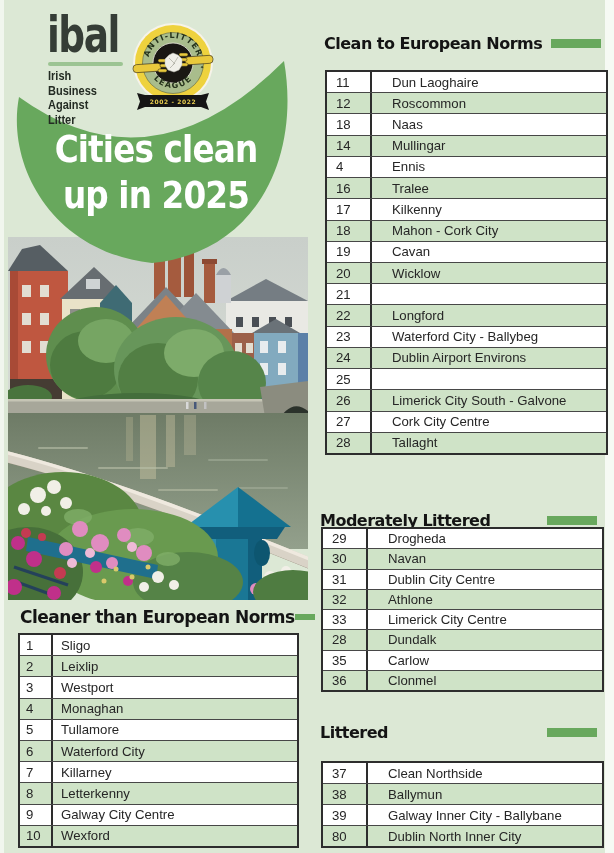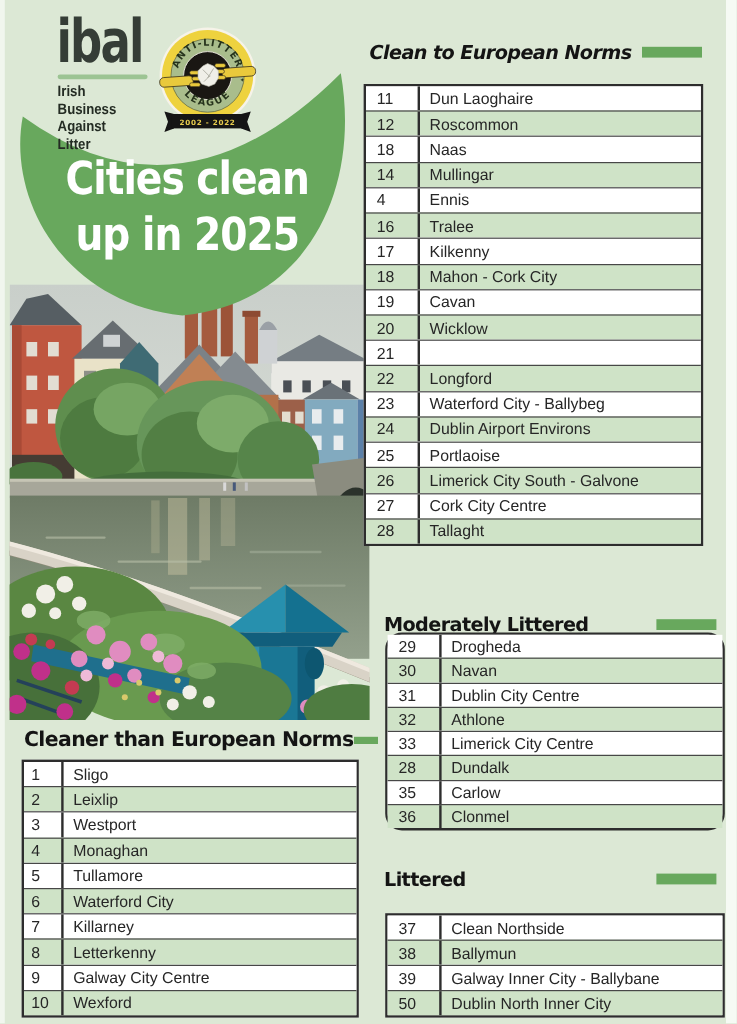--- a/index.html
+++ b/index.html
@@ -26,38 +26,38 @@
     font-family:"DejaVu Sans",sans-serif;font-weight:bold;font-size:38px;
     line-height:46px;letter-spacing:-1px;transform:scaleX(.86);transform-origin:center top;}
   
   .sec-head{display:flex;align-items:center;justify-content:space-between;z-index:3;}
   .sec-head h2{margin:0;font-family:"DejaVu Sans",sans-serif;font-weight:bold;
     color:#141414;letter-spacing:-.5px;white-space:nowrap;}
   .bar{background:#68a85d;flex:none;}
   .head-1{left:20px;top:604px;width:281px;height:26px;justify-content:space-between;}
   .head-1 h2{font-size:17px;}
   .head-1 .bar{width:20px;height:6px;}
-  .head-2{left:308px;top:32px;width:277px;height:22px;font-style:italic;}
+  .head-2{left:324px;top:32px;width:277px;height:22px;}
   .head-3{left:320px;top:509px;width:277px;height:22px;}
   .head-4{left:320px;top:721px;width:277px;height:22px;gap:32px;}
   .head-2 h2,.head-3 h2,.head-4 h2{font-size:16px;}
   .head-2 .bar,.head-3 .bar,.head-4 .bar{width:50px;height:9px;}
   
   .rtable{display:flex;flex-direction:column;border:2px solid #2d2d2d;
     background:#fff;z-index:3;box-sizing:border-box;}
   .t1{left:18px;top:633px;width:281px;height:215px;}
-  .t2{left:303px;top:70px;width:283px;height:385px;}
-  .t3{left:321px;top:527px;width:283px;height:165px;border-radius:14px;}
+  .t2{left:325px;top:70px;width:283px;height:385px;}
+  .t3{left:321px;top:527px;width:283px;height:165px;}
   .t4{left:321px;top:761px;width:283px;height:87px;}
   .trow{flex:1;display:flex;align-items:stretch;background:#fff;box-sizing:border-box;}
   .trow + .trow, .rtable div.trow:nth-of-type(n+2){border-top:1px solid #474747;}
   .rtable div.trow:nth-of-type(even){background:#cfe3c7;}
   .cell{display:flex;align-items:center;font-size:13.2px;color:#262626;}
   .rank{width:45px;flex:none;padding-left:9px;border-right:2px solid #2d2d2d;box-sizing:border-box;}
-  .town{flex:1;padding-left:8px;}
+  .town{flex:1;padding-left:20px;}
   .t1 .rank{width:33px;padding-left:6px;}
   .t1 .town{padding-left:8px;}
 </style>
 </head>
 <body>
 
 <div>
 
   <div class="abs edge-left"></div>
   <div class="abs edge-right"></div>
@@ -430,21 +430,20 @@
         <div class="cell town">Waterford City - Ballybeg</div>
       </div>
 
       <div class="trow">
         <div class="cell rank">24</div>
         <div class="cell town">Dublin Airport Environs</div>
       </div>
 
       <div class="trow">
         <div class="cell rank">25</div>
-        <div class="cell town">Portlaoise</div>
       </div>
 
       <div class="trow">
         <div class="cell rank">26</div>
         <div class="cell town">Limerick City South - Galvone</div>
       </div>
 
       <div class="trow">
         <div class="cell rank">27</div>
         <div class="cell town">Cork City Centre</div>
@@ -518,18 +517,18 @@
         <div class="cell rank">38</div>
         <div class="cell town">Ballymun</div>
       </div>
 
       <div class="trow">
         <div class="cell rank">39</div>
         <div class="cell town">Galway Inner City - Ballybane</div>
       </div>
 
       <div class="trow">
-        <div class="cell rank">50</div>
+        <div class="cell rank">80</div>
         <div class="cell town">Dublin North Inner City</div>
       </div>
     </div>
 
 </div>
 
 </body></html>

